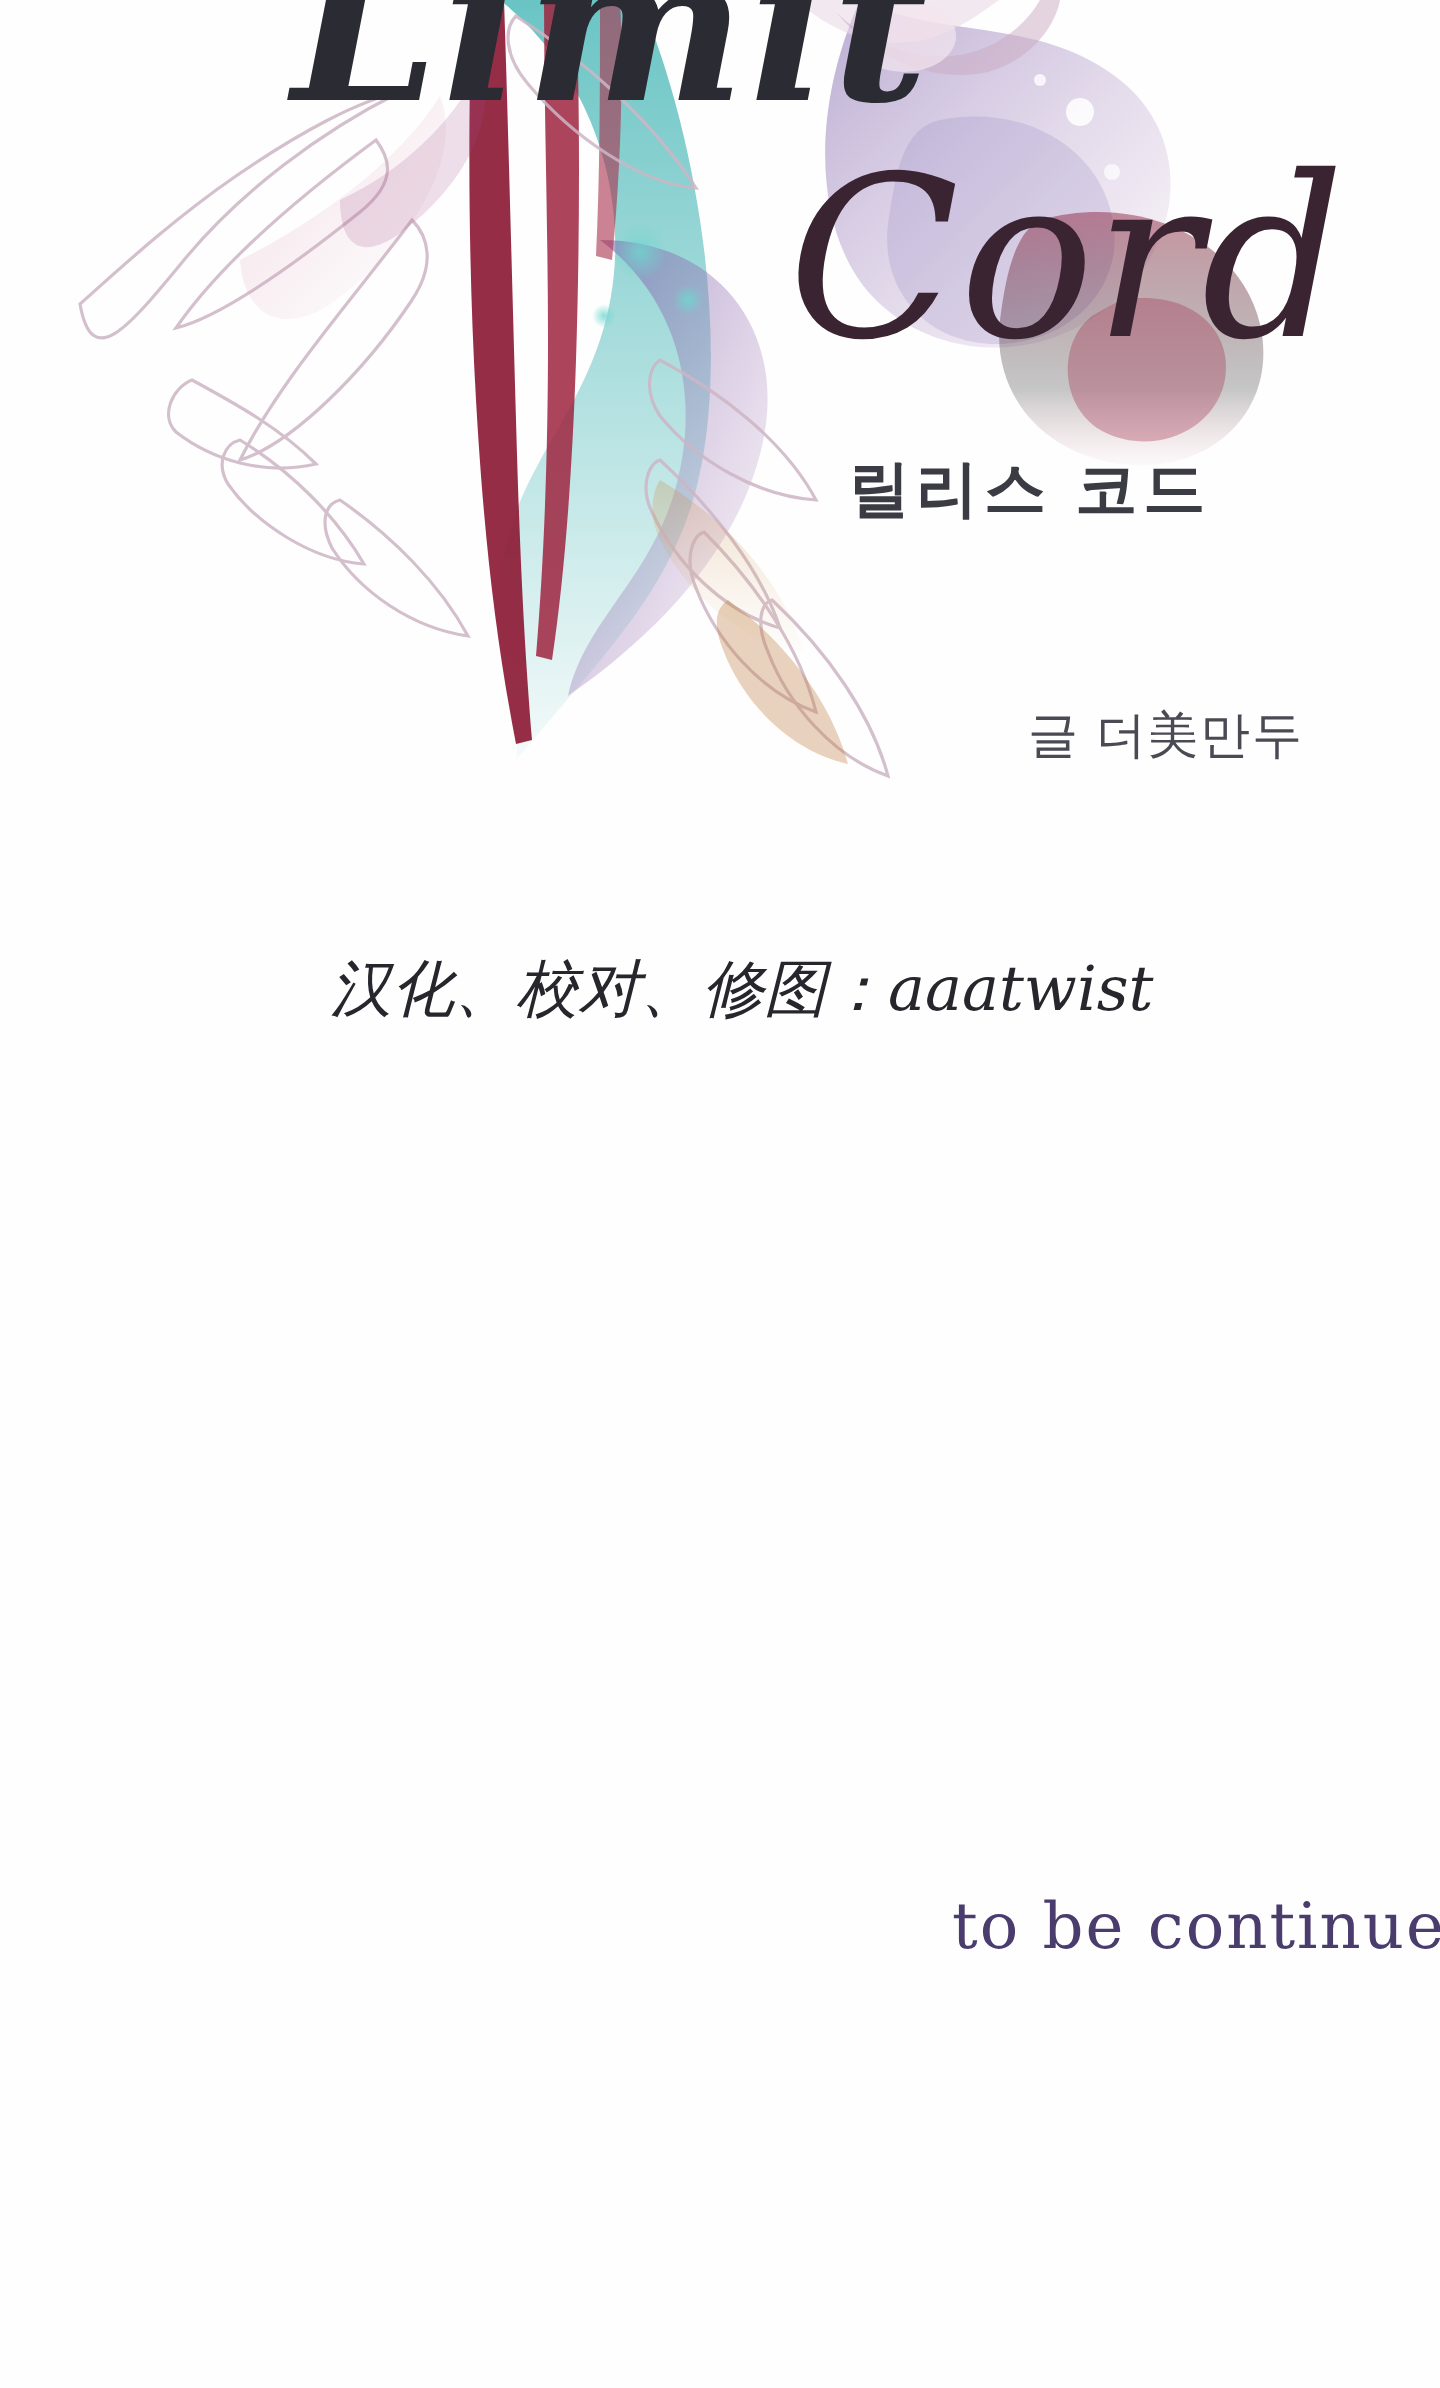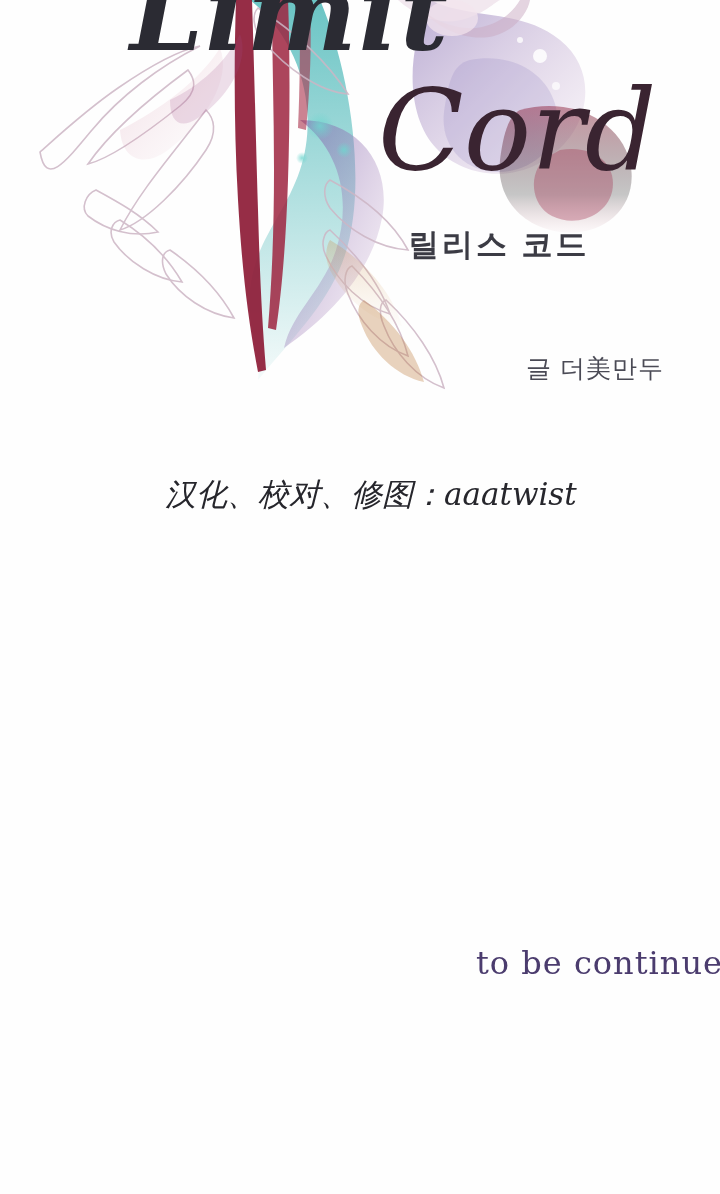--- a/index.html
+++ b/index.html
@@ -27,21 +27,21 @@
     left: 0;
     top: 0;
     width: 720px;
     height: 470px;
     pointer-events: none;
   }
 
   
   .title-wrap {
     position: absolute;
-    left: 0;
+    left: 16px;
     top: 0;
     width: 583px;
     height: 230px;
     pointer-events: none;
     padding-left: 38px;
   }
 
   .title-main {
     position: absolute;
     left: 130px;
@@ -76,21 +76,21 @@
     font-size: 31px;
     font-weight: 700;
     letter-spacing: 3px;
     color: #3b3b44;
     white-space: nowrap;
   }
 
   
   .credits {
     position: absolute;
-    right: 56px;
+    right: 68px;
     top: 350px;
     text-align: right;
     color: #4a4a55;
     font-size: 25px;
     line-height: 1.45;
     letter-spacing: 1px;
   }
 
   .translator {
     position: absolute;

